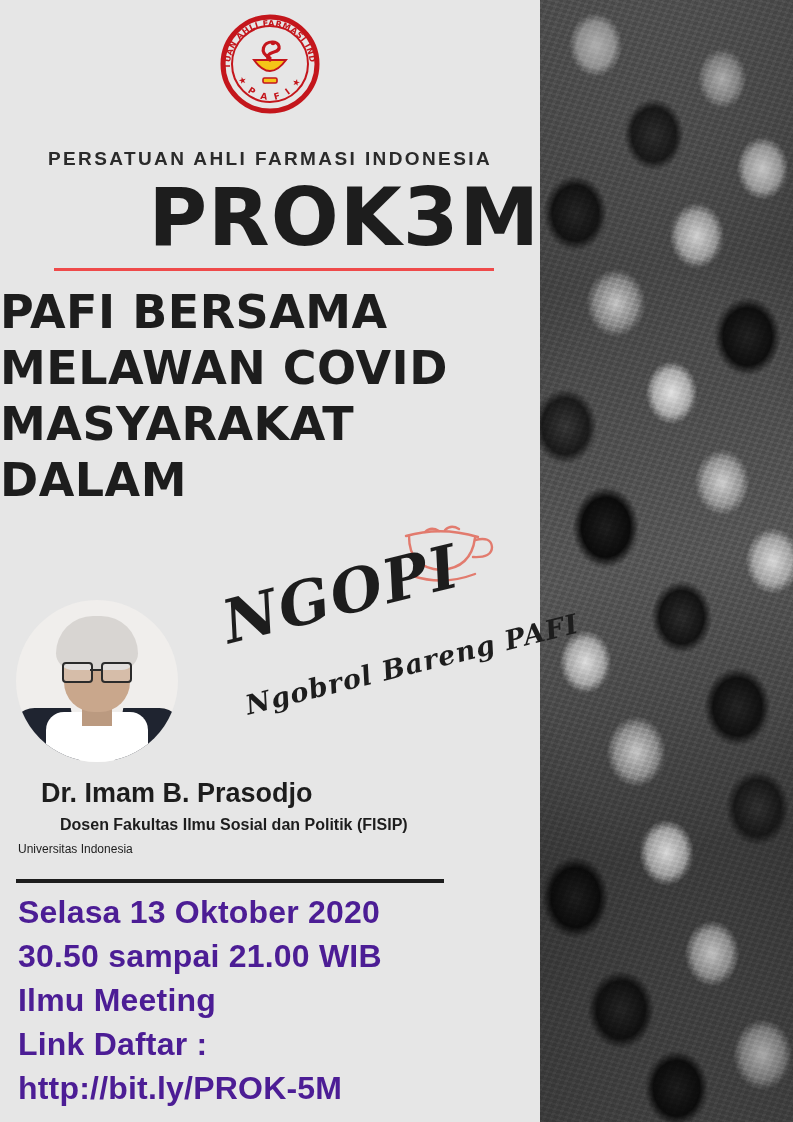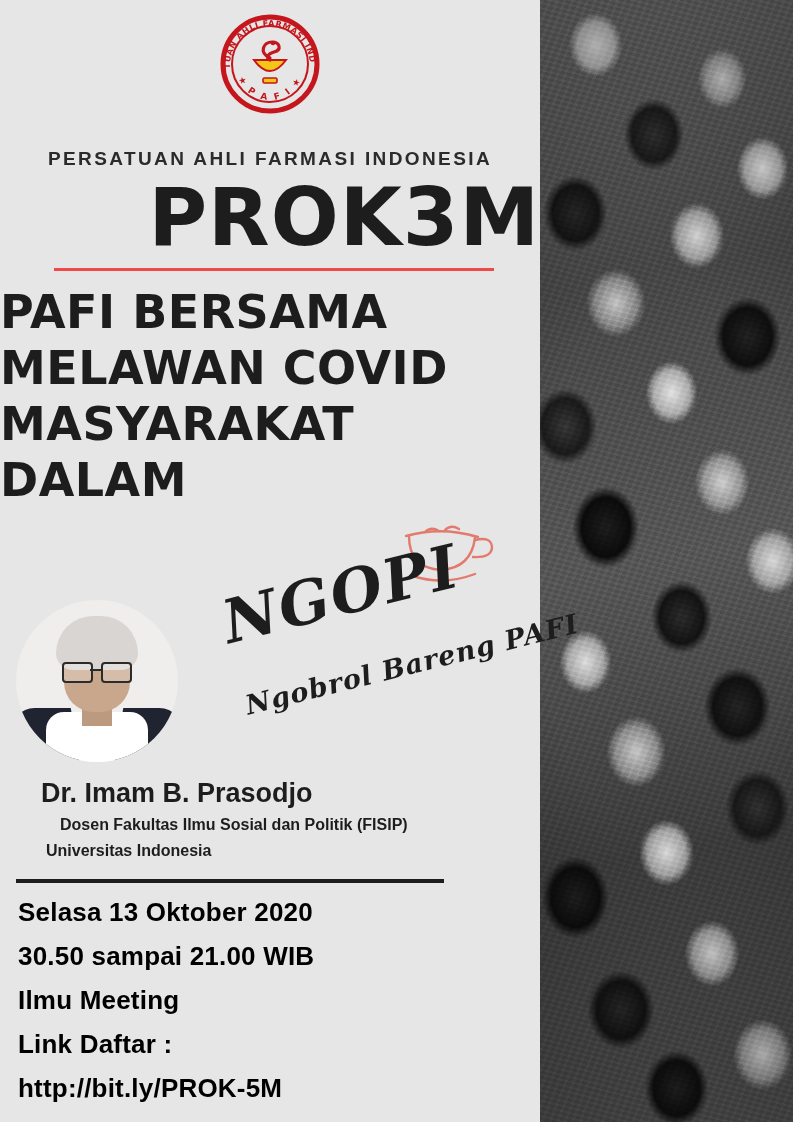--- a/index.html
+++ b/index.html
@@ -290,44 +290,43 @@
     left: 28px;
     font-size: 16px;
     font-weight: 700;
     color: #1d1d1d;
     margin-left: 32px;
   }
   .speaker-role2 {
     position: absolute;
     top: 842px;
     left: 18px;
-    font-size: 16px;
-    font-weight: 700;
-    color: #1d1d1d;
-    margin-left: 28px;
+    font-size: 12px;
+    font-weight: 400;
+    color: #1d1d1d;
   }
   .divider {
     position: absolute;
     top: 879px;
     left: 16px;
     width: 428px;
     height: 4px;
     background: #1d1d1d;
   }
 
   .details {
     position: absolute;
     top: 890px;
     left: 18px;
     width: 500px;
   }
   .details .line {
-    font-size: 26px;
+    font-size: 32px;
     font-weight: 700;
-    color: #000000;
+    color: #4c1d95;
     line-height: 44px;
     letter-spacing: 0.2px;
     font-family: "Liberation Sans", sans-serif;
   }
 </style>
 </head>
 <body>
 
 <div class="poster">
 

